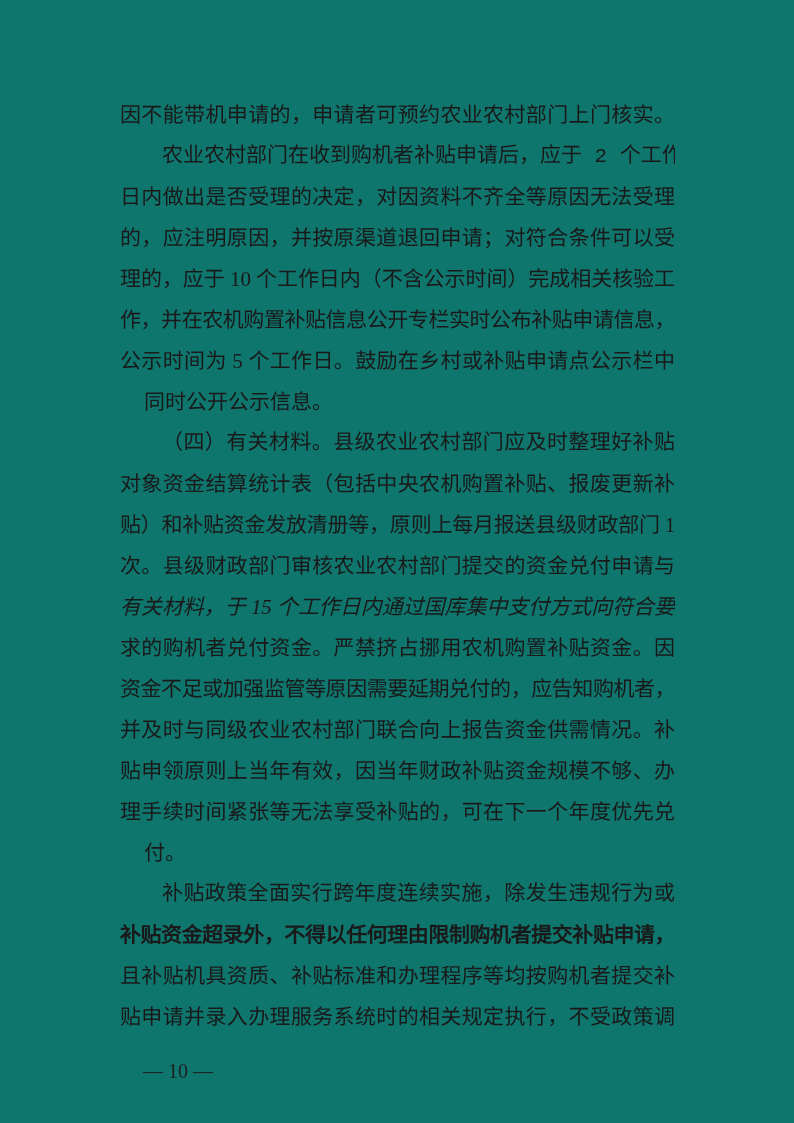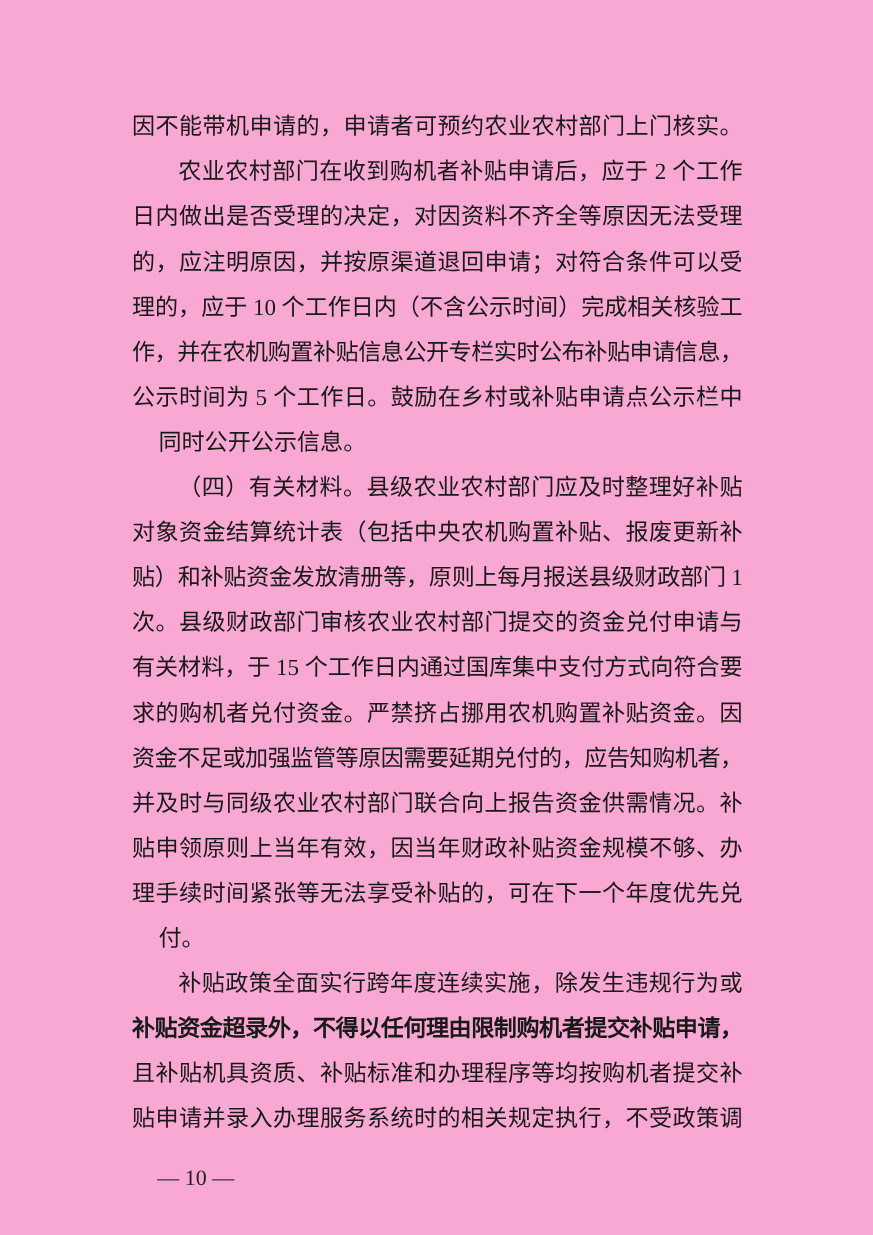--- a/index.html
+++ b/index.html
@@ -4,40 +4,40 @@
 <style>
   html, body {
     margin: 0;
     padding: 0;
     background: #ffffff;
   }
   .page {
     position: relative;
     width: 794px;
     height: 1123px;
-    background: #f9a8d4;
+    background: #0f766e;
     box-sizing: border-box;
     padding: 95px 119px 0 120px;
     overflow: hidden;
     font-family: "Liberation Serif", "DejaVu Serif", serif;
     color: #191919;
   }
   .body-text { width: 555px; }
   .para { margin: 0; padding: 0; }
   .line {
     font-size: 21px;
     height: 41px;
     line-height: 41px;
     white-space: nowrap;
     overflow: hidden;
     text-align: justify;
     text-align-last: justify;
     text-justify: inter-character;
   }
-  .line.indent { padding-left: 42px; }
+  .line.indent { padding-left: 42px; font-family: Liberation Mono, monospace; }
   .line.end { text-align-last: left; margin-left: 24px; }
   .page-footer {
     margin-top: 22px;
     padding-left: 23px;
     font-size: 20px;
     line-height: 22px;
     color: #1f1f1f;
   }
 </style>
 </head>
@@ -58,21 +58,21 @@
       <div class="line" style="letter-spacing: -0.44px;">作，并在农机购置补贴信息公开专栏实时公布补贴申请信息，</div>
       <div class="line">公示时间为 5 个工作日。鼓励在乡村或补贴申请点公示栏中</div>
       <div class="line end">同时公开公示信息。</div>
     </div>
 
     <div class="para">
       <div class="line indent">（四）有关材料。县级农业农村部门应及时整理好补贴</div>
       <div class="line">对象资金结算统计表（包括中央农机购置补贴、报废更新补</div>
       <div class="line" style="letter-spacing: -0.25px; font-family: Liberation Serif, serif;">贴）和补贴资金发放清册等，原则上每月报送县级财政部门 1</div>
       <div class="line">次。县级财政部门审核农业农村部门提交的资金兑付申请与</div>
-      <div class="line" style="letter-spacing: -0.07px;">有关材料，于 15 个工作日内通过国库集中支付方式向符合要</div>
+      <div class="line" style="letter-spacing: -0.07px; font-style: italic;">有关材料，于 15 个工作日内通过国库集中支付方式向符合要</div>
       <div class="line">求的购机者兑付资金。严禁挤占挪用农机购置补贴资金。因</div>
       <div class="line" style="letter-spacing: -0.44px;">资金不足或加强监管等原因需要延期兑付的，应告知购机者，</div>
       <div class="line">并及时与同级农业农村部门联合向上报告资金供需情况。补</div>
       <div class="line">贴申领原则上当年有效，因当年财政补贴资金规模不够、办</div>
       <div class="line">理手续时间紧张等无法享受补贴的，可在下一个年度优先兑</div>
       <div class="line end">付。</div>
     </div>
 
     <div class="para">
       <div class="line indent">补贴政策全面实行跨年度连续实施，除发生违规行为或</div>

